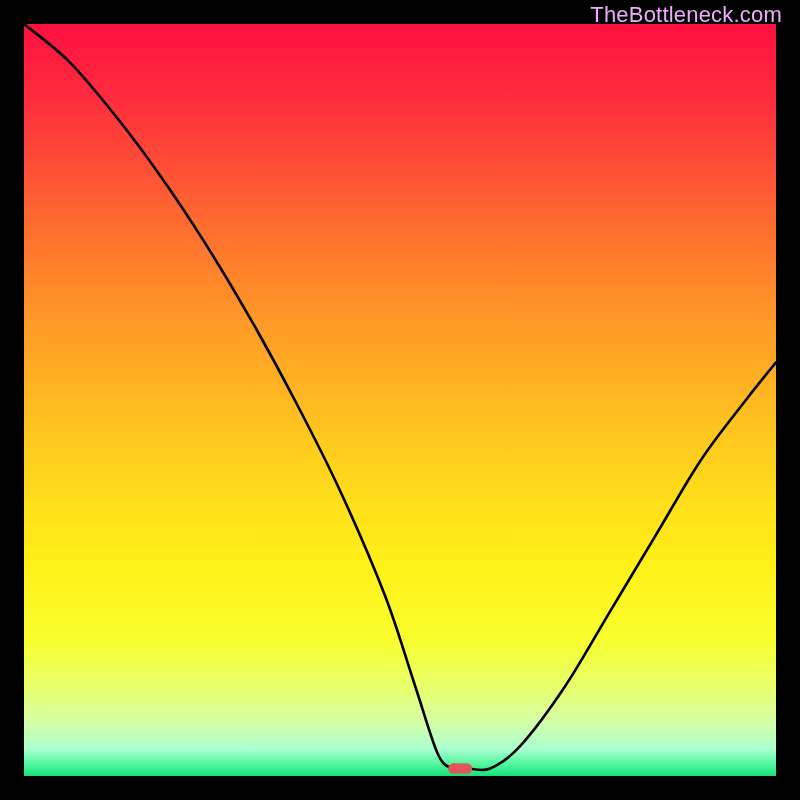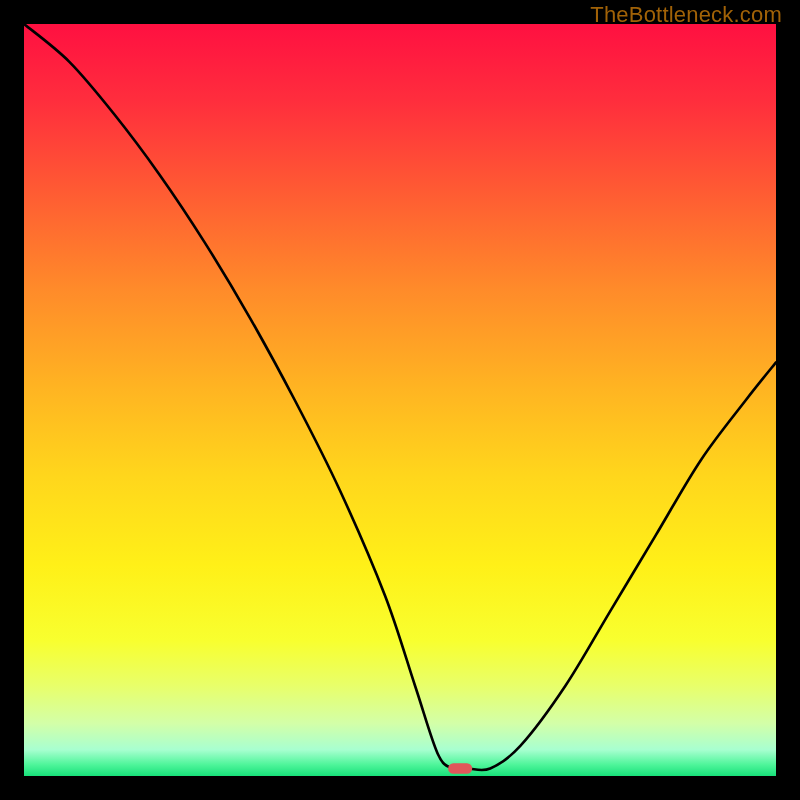--- a/index.html
+++ b/index.html
@@ -16,21 +16,21 @@
     left: 0;
     top: 0;
     width: 800px;
     height: 800px;
     background: #000;
   }
   .watermark {
     position: absolute;
     top: 2px;
     right: 18px;
-    color: #a16207;
+    color: #f0abfc;
     font-size: 22px;
     font-weight: 500;
     letter-spacing: 0.2px;
     z-index: 50;
   }
   .plot {
     position: absolute;
     left: 24px;
     top: 24px;
     width: 752px;

